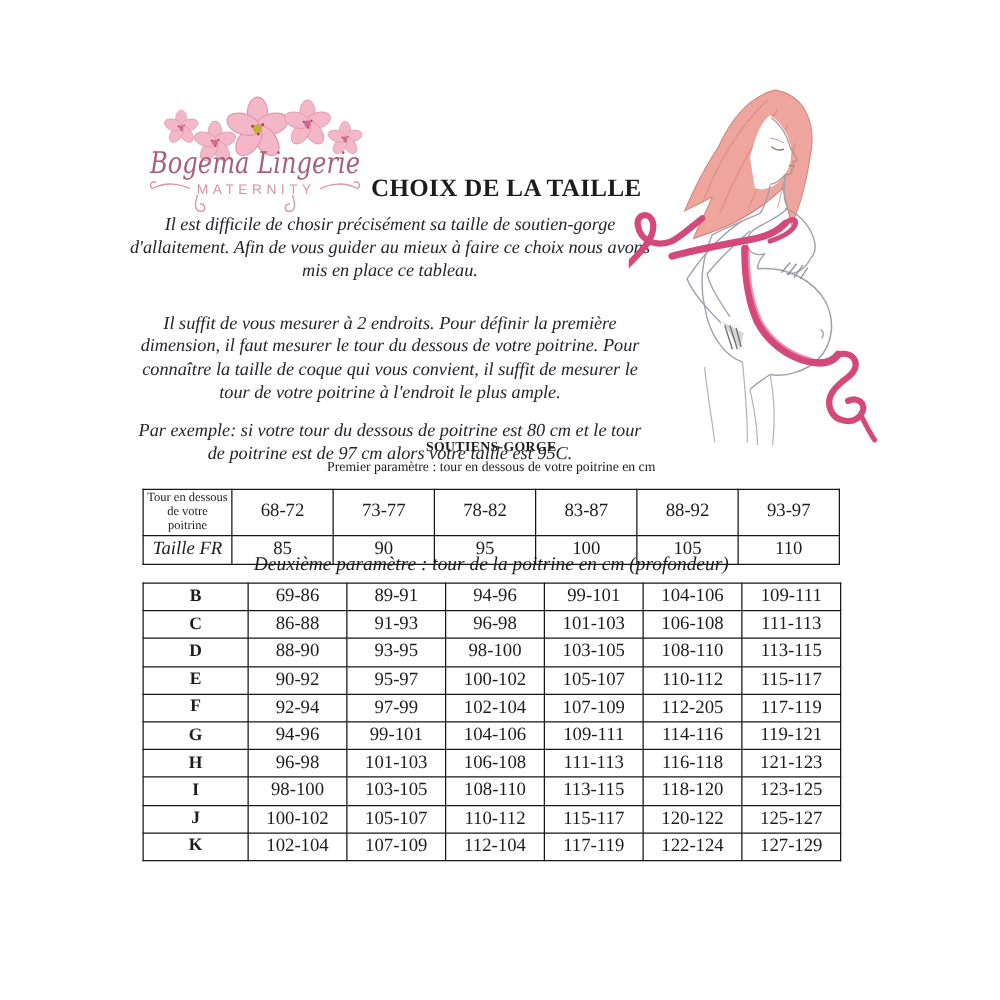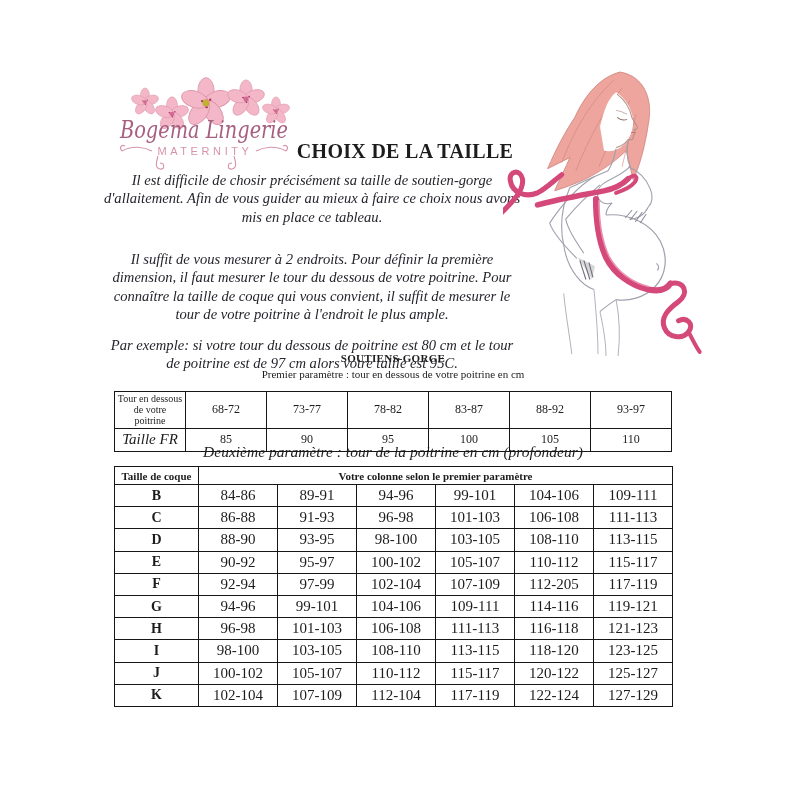--- a/index.html
+++ b/index.html
@@ -34,21 +34,21 @@
   
   .tblhead{left:113px;width:560px;text-align:center;}
   #sg-heading{top:352px;font-size:11px;font-weight:bold;letter-spacing:.3px;}
   #param1{top:368px;font-size:11px;}
   #param2{top:443px;font-size:15.5px;font-style:italic;}
   
   table{border-collapse:collapse;table-layout:fixed;background:#fff;}
   td{border:1px solid #161616;text-align:center;vertical-align:middle;
      padding:0;overflow:hidden;}
   #t1{left:114px;top:391px;width:557px;border-radius:12px;}
-  #t1 td{font-size:12px;}
+  #t1 td{font-size:15px;}
   #t1 .r1 td{height:27px;}
   #t1 .r2 td{height:22px;}
   #t1 td.small-label{font-size:10px;line-height:1.12;padding:1px 2px;}
   #t1 td.fr-label{font-size:15px;font-style:italic;}
   #t1 .r2 td.val{font-weight:normal;}
   #t2{left:114px;top:466px;width:559px;}
   #t2 td{font-size:15px;height:21.2px;}
   #t2 .hdr td{font-size:11px;font-weight:bold;height:17px;}
   #t2 td.cup{font-weight:bold;font-size:14px;}
 </style>
@@ -223,27 +223,23 @@
   <colgroup>
     <col style="width:84px">
     <col style="width:79px">
       <col style="width:79px">
       <col style="width:79px">
     <col style="width:79px">
       <col style="width:79px">
       <col style="width:79px">
   </colgroup>
   <tbody id="t2-body">
-    <tr class="hdr">
-      <td>Taille de coque</td>
-      <td colspan="6">Votre colonne selon le premier paramètre</td>
-    </tr>
   <tr>
         <td class="cup">B</td>
-        <td>84-86</td>
+        <td>69-86</td>
         <td>89-91</td>
         <td>94-96</td>
         <td>99-101</td>
         <td>104-106</td>
         <td>109-111</td>
       </tr>
       <tr>
         <td class="cup">C</td>
         <td>86-88</td>
         <td>91-93</td>

